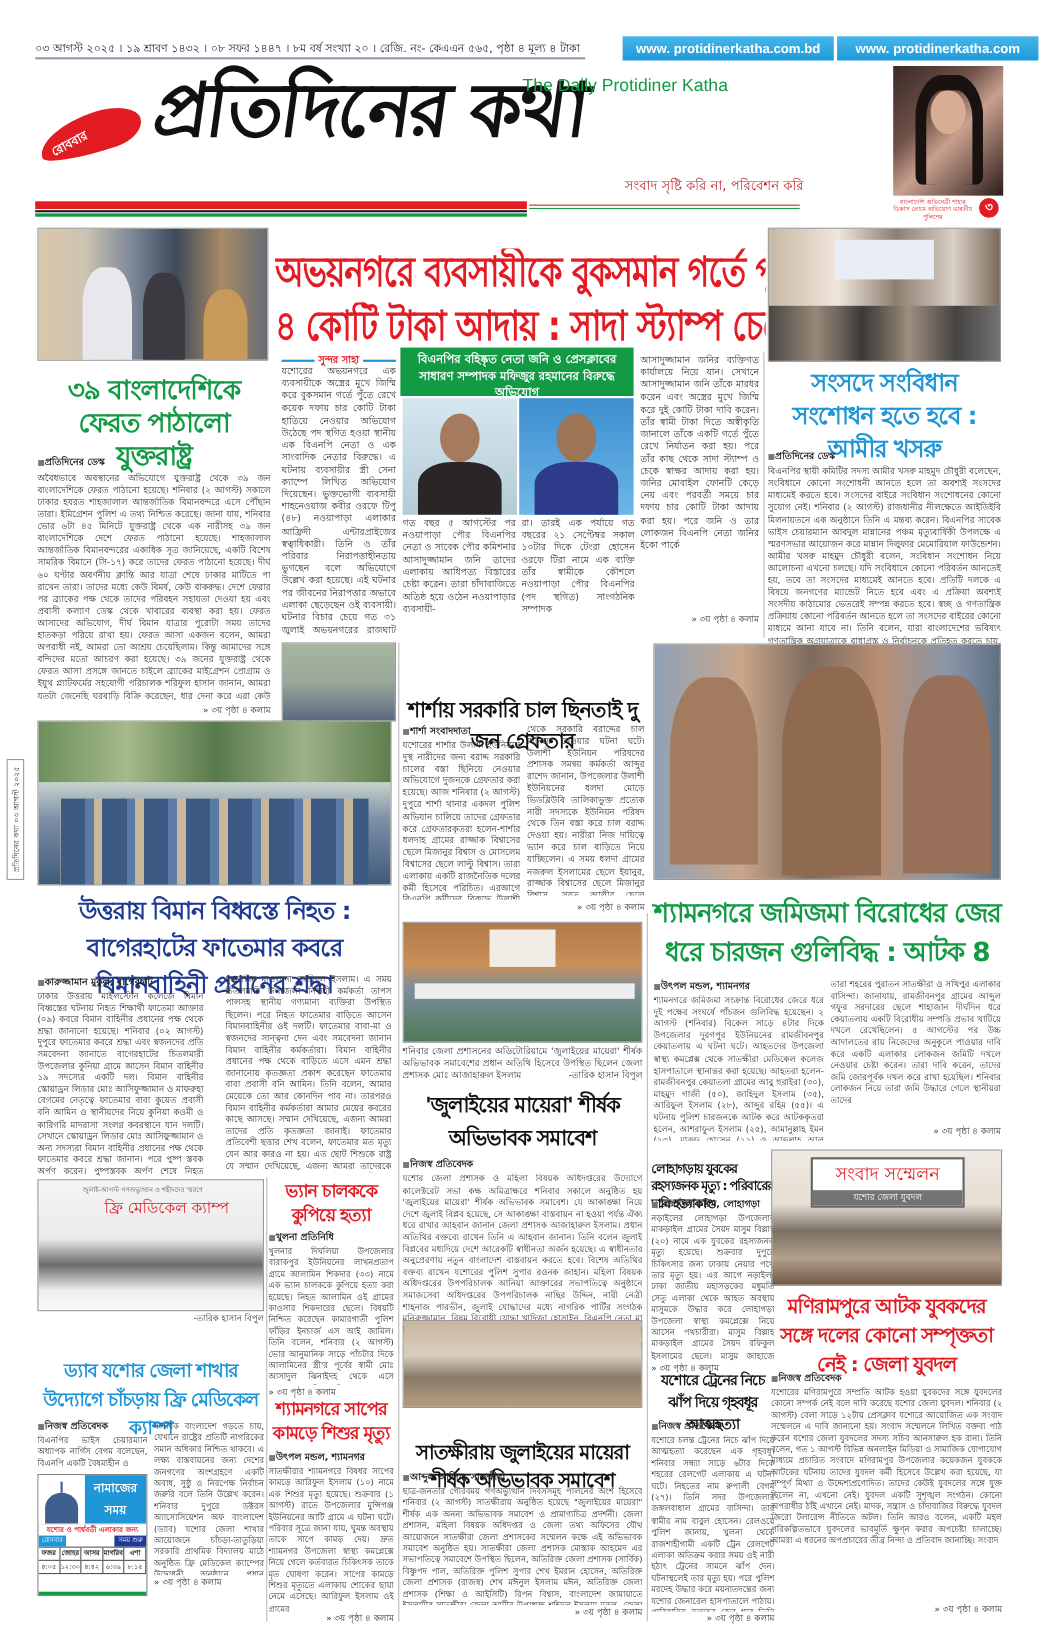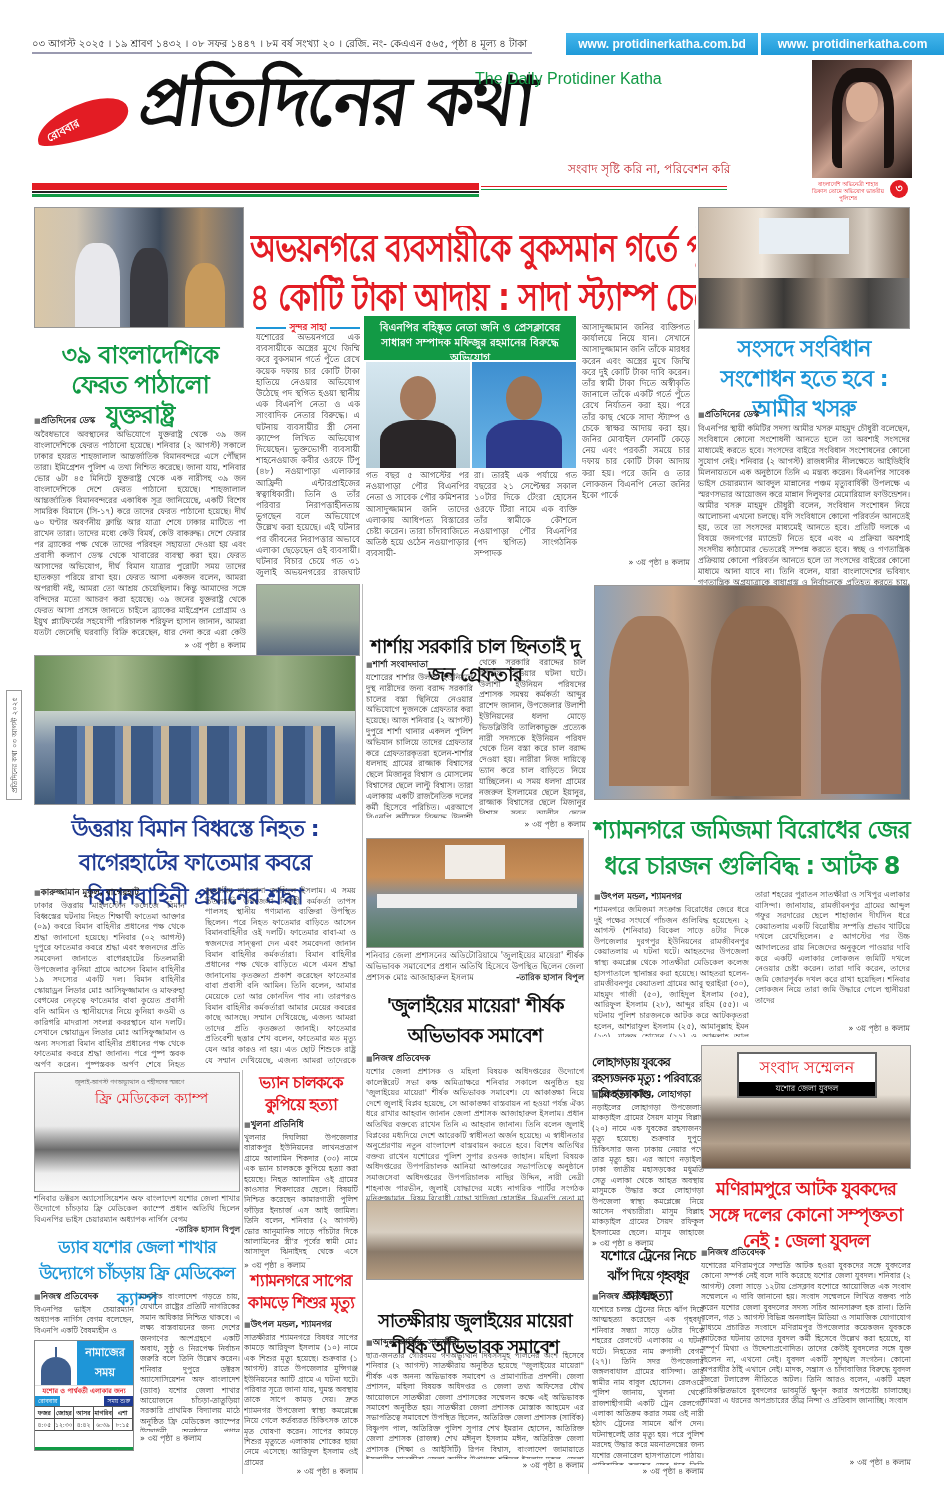--- a/index.html
+++ b/index.html
@@ -4,21 +4,21 @@
 <style>
   * { box-sizing: border-box; margin: 0; padding: 0; }
   body { width: 945px; height: 1485px; background: #fff; font-family: "DejaVu Sans", sans-serif; color: #222; position: relative; overflow: hidden; }
   .abs { position: absolute; }
   .body-text { font-size: 8.4px; line-height: 11.2px; text-align: justify; color: #333; overflow: hidden; }
   .byline { font-size: 8.6px; font-weight: bold; color: #222; margin-bottom: 1px; }
   .byline::before { content: "\25A0 "; color: #777; font-size: 7px; }
   .cont { font-size: 8px; text-align: right; color: #333; }
   .photo { position: absolute; border: 1px solid #999; overflow: hidden; }
   .caption { font-size: 8.2px; line-height: 11px; color: #333; text-align: justify; }
-  .credit { font-weight: bold; float: right; }
+  .credit { font-weight: normal; float: right; }
   .hl { font-family: "DejaVu Sans", sans-serif; font-weight: bold; text-align: center; letter-spacing: -1px; line-height: 1.18; }
   .red { color: #e31c24; }
   .green { color: #129a45; }
   .blue { color: #1e96d8; }
   .navy { color: #1f3a93; }
   .black { color: #111; }
 </style>
 </head>
 <body>
 
@@ -169,21 +169,20 @@
     <div class="body-text" style="height:132px; font-size:7.8px; line-height:10.6px;">তারা শহরের পুরাতন সাতক্ষীরা ও সখিপুর এলাকার বাসিন্দা। জানাযায়, রামজীবনপুর গ্রামের আব্দুল গফুর সরদারের ছেলে শাহাজান দীর্ঘদিন ধরে কেয়াতলায় একটি বিরোধীয় সম্পত্তি প্রভাব খাটিয়ে দখলে রেখেছিলেন। ৫ আগস্টের পর উচ্চ আদালতের রায় নিজেদের অনুকূলে পাওয়ার দাবি করে একটি এলাকার লোকজন জমিটি দখলে নেওয়ার চেষ্টা করেন। তারা দাবি করেন, তাদের জমি জোরপূর্বক দখল করে রাখা হয়েছিল। শনিবার লোকজন নিয়ে তারা জমি উদ্ধারে গেলে স্থানীয়রা তাদের</div>
     <div class="cont">» ৩য় পৃষ্ঠা ৪ কলাম</div>
   </div>
 </div>
 
 <div class="photo" style="left:34px; top:1072px; width:206px; height:120px; background:linear-gradient(180deg,#f5f5f5 0%,#eaeaea 45%,#6b6b6b 65%,#eee 85%,#fafafa 100%);">
   <div style="position:absolute; left:40px; top:4px; font-size:6px; color:#555; white-space:nowrap;">জুলাই-আগস্ট গণঅভ্যুত্থান ও শহীদদের স্মরণে</div>
   <div style="position:absolute; left:60px; top:14px; font-size:14px; color:#e31c24; white-space:nowrap;">ফ্রি মেডিকেল ক্যাম্প</div>
 </div>
 <div class="abs caption" style="left:34px; top:1194px; width:206px; font-size:7.8px; line-height:10.4px;">
-  <span>শনিবার ডক্টরস অ্যাসোসিয়েশন অফ বাংলাদেশ যশোর জেলা শাখার উদ্যোগে চাঁচড়ায় ফ্রি মেডিকেল ক্যাম্পে প্রধান অতিথি ছিলেন বিএনপির ভাইস চেয়ারম্যান অধ্যাপক নার্গিস বেগম</span>
   <span class="credit">-তারিক হাসান বিপুল</span>
 </div>
 <div class="abs hl blue" style="left:34px; top:1234px; width:206px; font-size:17px; line-height:26px;">ড্যাব যশোর জেলা শাখার উদ্যোগে চাঁচড়ায় ফ্রি মেডিকেল ক্যাম্প</div>
 <div class="abs" style="left:34px; top:1290px; width:100px;">
   <div class="byline">নিজস্ব প্রতিবেদক</div>
   <div class="body-text" style="height:32px; font-size:7.6px; line-height:10.4px;">বিএনপির ভাইস চেয়ারম্যান অধ্যাপক নার্গিস বেগম বলেছেন, বিএনপি একটি বৈষম্যহীন ও</div>
 </div>
 <div class="abs" style="left:140px; top:1292px; width:100px;">
   <div class="body-text" style="height:140px; font-size:7.6px; line-height:10.4px;">মানবিক বাংলাদেশ গড়তে চায়, যেখানে রাষ্ট্রের প্রতিটি নাগরিকের সমান অধিকার নিশ্চিত থাকবে। এ লক্ষ্য বাস্তবায়নের জন্য দেশের জনগণের অংশগ্রহণে একটি অবাধ, সুষ্ঠু ও নিরপেক্ষ নির্বাচন জরুরি বলে তিনি উল্লেখ করেন। শনিবার দুপুরে ডক্টরস অ্যাসোসিয়েশন অফ বাংলাদেশ (ড্যাব) যশোর জেলা শাখার আয়োজনে চাঁচড়া-তাতুড়িয়া সরকারি প্রাথমিক বিদ্যালয় মাঠে অনুষ্ঠিত ফ্রি মেডিকেল ক্যাম্পের উদ্বোধনী অনুষ্ঠানে প্রধান অতিথির বক্তব্যে তিনি এ কথা বলেন। অধ্যাপক নার্গিস বেগম আরও</div>
   <div class="cont" style="text-align:left;">» ৩য় পৃষ্ঠা ৪ কলাম</div>
@@ -249,21 +248,21 @@
 <div class="abs hl black" style="left:592px; top:1246px; width:112px; font-size:13px; line-height:20px;">যশোরে ট্রেনের নিচে ঝাঁপ দিয়ে গৃহবধূর আত্মহত্যা</div>
 <div class="abs" style="left:592px; top:1290px; width:112px;">
   <div class="byline">নিজস্ব প্রতিবেদক</div>
   <div class="body-text" style="height:160px; font-size:7.6px; line-height:10.4px;">যশোরে চলন্ত ট্রেনের নিচে ঝাঁপ দিয়ে আত্মহত্যা করেছেন এক গৃহবধূ। শনিবার সন্ধ্যা সাড়ে ৬টার দিকে শহরের রেলগেট এলাকায় এ ঘটনা ঘটে। নিহতের নাম রুপালী বেগম (২৭)। তিনি সদর উপজেলার জঙ্গলবাধাল গ্রামের বাসিন্দা। তার স্বামীর নাম বাবুল হোসেন। রেলওয়ে পুলিশ জানায়, খুলনা থেকে রাজশাহীগামী একটি ট্রেন রেলগেট এলাকা অতিক্রম করার সময় ওই নারী হঠাৎ ট্রেনের সামনে ঝাঁপ দেন। ঘটনাস্থলেই তার মৃত্যু হয়। পরে পুলিশ মরদেহ উদ্ধার করে ময়নাতদন্তের জন্য যশোর জেনারেল হাসপাতালে পাঠায়। পারিবারিক কলহের জের ধরে তিনি আত্মহত্যা করেছেন বলে ধারণা করা হচ্ছে। স্বজনরা জানান, রুপালী বেগম</div>
   <div class="cont">» ৩য় পৃষ্ঠা ৪ কলাম</div>
 </div>
 
 <div class="photo" style="left:701px; top:1045px; width:210px; height:124px; background:linear-gradient(180deg,#eee9e2 0%,#e6ded3 40%,#7b6f64 60%,#b3a08c 80%,#6f5a48 100%);">
   <div style="position:absolute; left:35px; top:6px; width:140px; height:46px; background:#fff; border:2px solid #666;">
     <div style="text-align:center; font-size:16px; color:#e31c24; line-height:28px;">সংবাদ সম্মেলন</div>
-    <div style="background:#000000; color:#fff; text-align:center; font-size:8px; line-height:14px;">যশোর জেলা যুবদল</div>
+    <div style="background:#737373; color:#fff; text-align:center; font-size:8px; line-height:14px;">যশোর জেলা যুবদল</div>
   </div>
 </div>
 <div class="abs hl red" style="left:701px; top:1176px; width:210px; font-size:18px; line-height:26px;">মণিরামপুরে আটক যুবকদের সঙ্গে দলের কোনো সম্পৃক্ততা নেই : জেলা যুবদল</div>
 <div class="abs" style="left:701px; top:1246px; width:210px;">
   <div class="byline">নিজস্ব প্রতিবেদক</div>
   <div class="body-text" style="height:195px; font-size:7.6px; line-height:10.4px;">যশোরের মণিরামপুরে সম্প্রতি আটক হওয়া যুবকদের সঙ্গে যুবদলের কোনো সম্পর্ক নেই বলে দাবি করেছে যশোর জেলা যুবদল। শনিবার (২ আগস্ট) বেলা সাড়ে ১২টায় প্রেসক্লাব যশোরে আয়োজিত এক সংবাদ সম্মেলনে এ দাবি জানানো হয়। সংবাদ সম্মেলনে লিখিত বক্তব্য পাঠ করেন যশোর জেলা যুবদলের সদস্য সচিব আনসারুল হক রানা। তিনি বলেন, গত ১ আগস্ট বিভিন্ন অনলাইন মিডিয়া ও সামাজিক যোগাযোগ মাধ্যমে প্রচারিত সংবাদে মণিরামপুর উপজেলার কয়েকজন যুবককে আটকের ঘটনায় তাদের যুবদল কর্মী হিসেবে উল্লেখ করা হয়েছে, যা সম্পূর্ণ মিথ্যা ও উদ্দেশ্যপ্রণোদিত। তাদের কেউই যুবদলের সঙ্গে যুক্ত ছিলেন না, এখনো নেই। যুবদল একটি সুশৃঙ্খল সংগঠন। কোনো অপরাধীর ঠাঁই এখানে নেই। মাদক, সন্ত্রাস ও চাঁদাবাজির বিরুদ্ধে যুবদল জিরো টলারেন্স নীতিতে অটল। তিনি আরও বলেন, একটি মহল পরিকল্পিতভাবে যুবদলের ভাবমূর্তি ক্ষুণ্ন করার অপচেষ্টা চালাচ্ছে। আমরা এ ধরনের অপপ্রচারের তীব্র নিন্দা ও প্রতিবাদ জানাচ্ছি। সংবাদ</div>
   <div class="cont">» ৩য় পৃষ্ঠা ৪ কলাম</div>
 </div>
 
 <div class="abs" style="left:362px; top:584px; width:1px; height:890px; background:#bbb;"></div>

